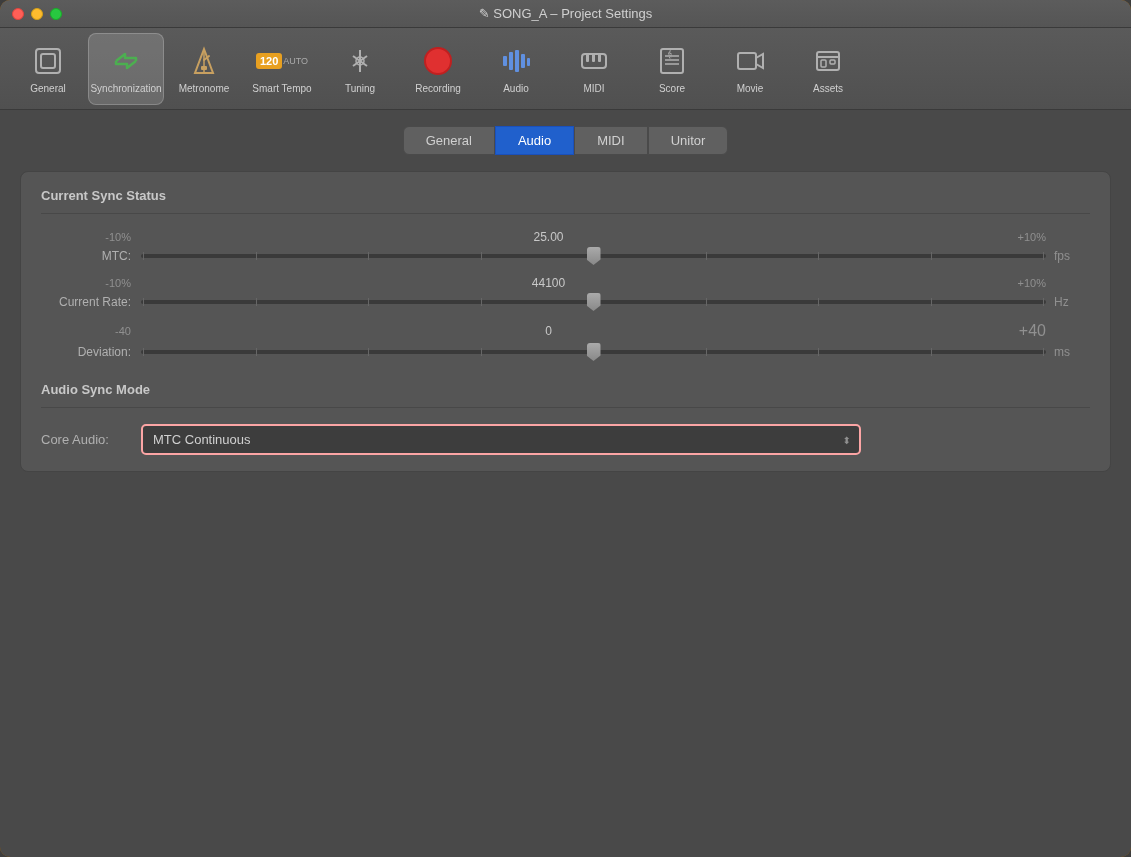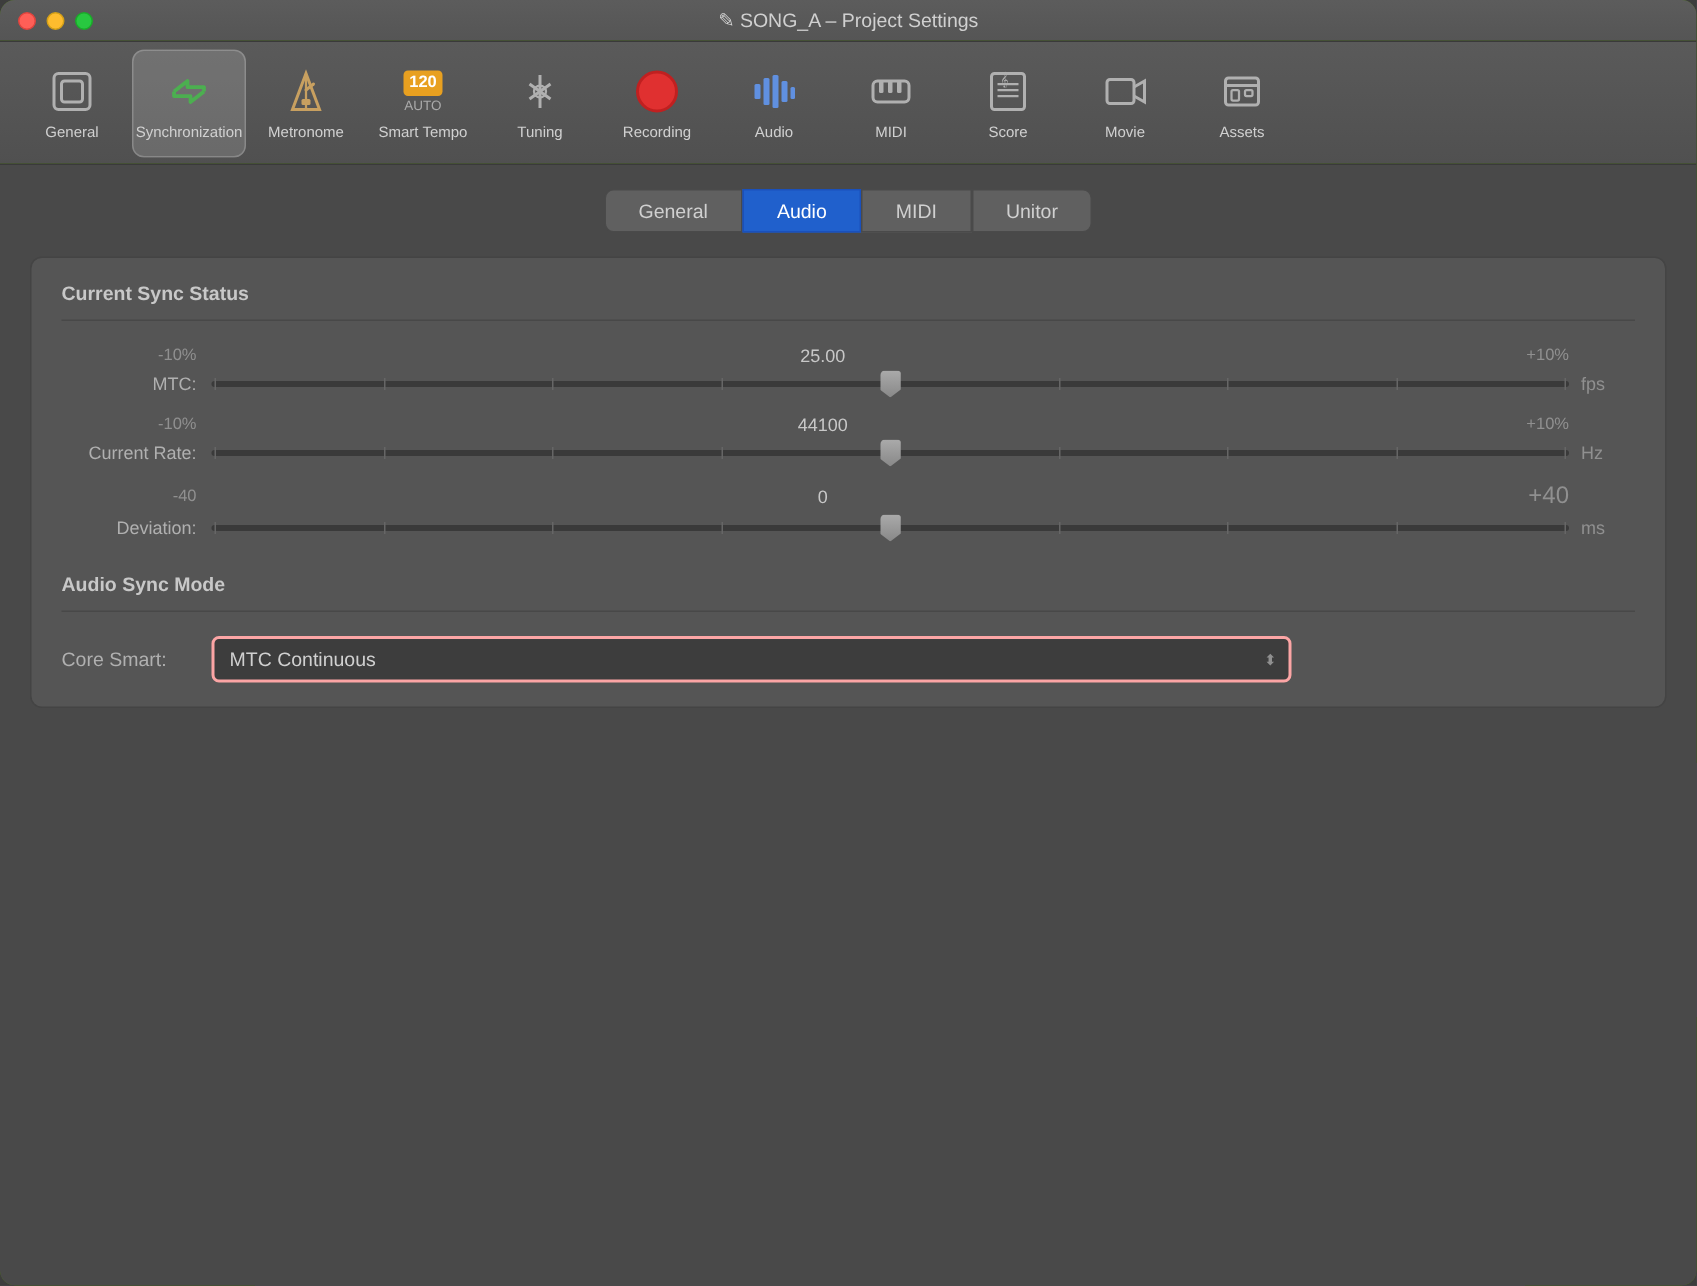--- a/index.html
+++ b/index.html
@@ -6,21 +6,21 @@
     body {
       background: #3d3d3d;
       font-family: -apple-system, BlinkMacSystemFont, 'Helvetica Neue', Arial, sans-serif;
       width: 1131px;
       height: 857px;
       overflow: hidden;
     }
     .window {
       width: 1131px;
       height: 857px;
-      background: #4d7c0f;
+      background: #a16207;
       border-radius: 10px;
       overflow: hidden;
       display: flex;
       flex-direction: column;
     }
     
     .titlebar {
       background: linear-gradient(180deg, #5c5c5c 0%, #555555 100%);
       height: 28px;
       display: flex;
@@ -333,21 +333,21 @@
           <polygon points="15,3 24,27 6,27" stroke="#c8a060" stroke-width="2" fill="none"></polygon>
           <line x1="15" y1="27" x2="15" y2="3" stroke="#c8a060" stroke-width="1.5"></line>
           <line x1="15" y1="14" x2="20" y2="10" stroke="#c8a060" stroke-width="2" stroke-linecap="round"></line>
           <rect x="12" y="20" width="6" height="4" rx="1" fill="#c8a060"></rect>
         </svg>
       </div>
       <span class="toolbar-label">Metronome</span>
     </div>
 
     <div class="toolbar-item">
-      <div class="toolbar-icon" style="flex-direction:column; gap:1px; align-items:center;">
+      <div class="toolbar-icon" style="flex-direction:row; gap:1px; align-items:center;">
         <div class="smart-tempo-badge">120</div>
         <div class="smart-tempo-sub">AUTO</div>
       </div>
       <span class="toolbar-label">Smart Tempo</span>
     </div>
 
     <div class="toolbar-item">
       <div class="toolbar-icon svg-icon">
         <svg viewBox="0 0 30 30" fill="none" xmlns="http://www.w3.org/2000/svg">
           <line x1="15" y1="4" x2="15" y2="26" stroke="#b0b0b0" stroke-width="2"></line>
@@ -522,21 +522,21 @@
             </div>
           </div>
           <div class="slider-unit">ms</div>
         </div>
       </div>
 
       <div class="sync-mode-section">
         <div class="section-title">Audio Sync Mode</div>
         <hr class="section-divider">
         <div class="core-audio-row">
-          <div class="core-audio-label">Core Smart:</div>
+          <div class="core-audio-label">Core Audio:</div>
           <div class="select-wrapper">
             <select class="select-box">
               <option>MTC Continuous</option>
               <option>MTC Trigger</option>
               <option>MTC Trigger+Auto Chase</option>
               <option>Internal</option>
             </select>
             <div class="select-arrow">⬍</div>
           </div>
         </div>

